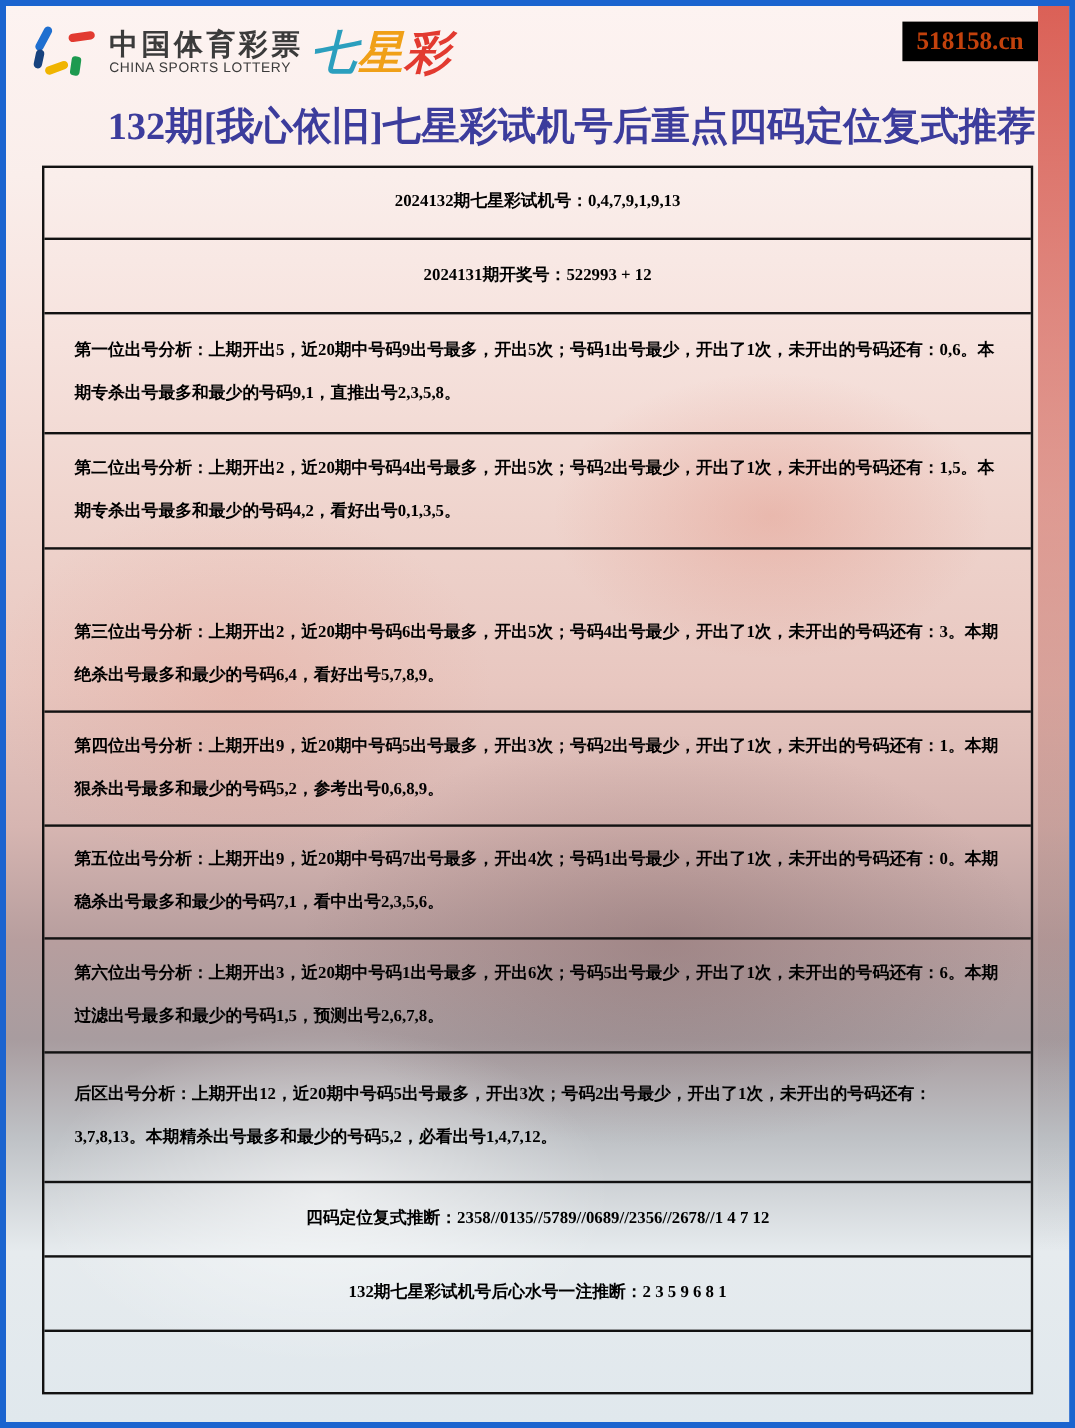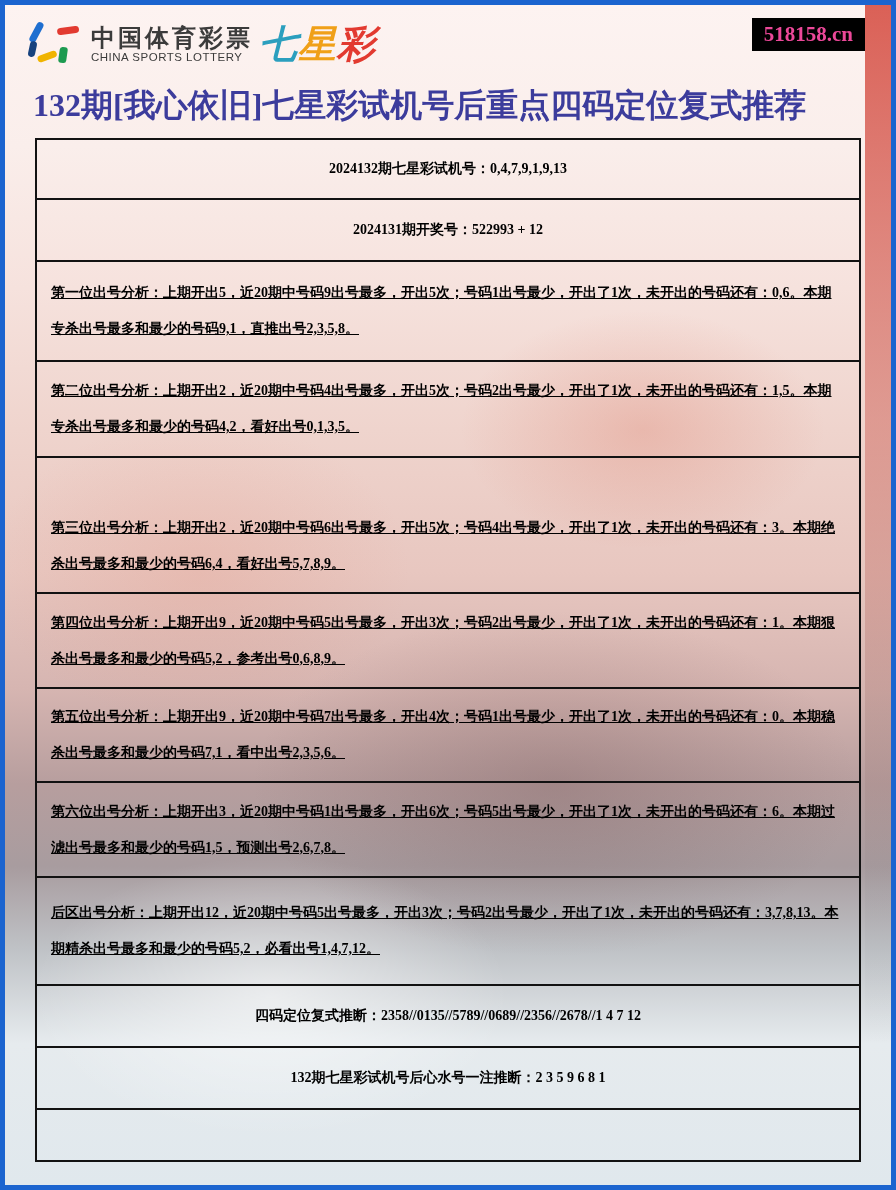--- a/index.html
+++ b/index.html
@@ -30,47 +30,47 @@
   }
   .brand{display:flex;align-items:center;}
   .brand-icon{width:56px;height:50px;flex:0 0 auto;}
   .brand-text{margin-left:8px;font-family:"Liberation Sans","DejaVu Sans",sans-serif;color:#3b3b3b;}
   .brand-cn{font-size:24px;font-weight:bold;letter-spacing:3px;line-height:26px;}
   .brand-en{font-size:11.5px;font-weight:normal;letter-spacing:0.5px;line-height:13px;}
   .product{margin-left:6px;font-family:"Liberation Sans","DejaVu Sans",sans-serif;font-weight:bold;font-size:38px;font-style:italic;letter-spacing:1px;white-space:nowrap;}
   .p1{color:#2b9fbe;} .p2{color:#f0a018;} .p3{color:#e23a30;}
   .badge{
     position:absolute;top:13px;right:26px;
-    background:#000;color:#ec4899;
+    background:#000;color:#c2410c;
     font-family:"Liberation Serif","DejaVu Serif",serif;
     font-weight:bold;font-size:21px;
     padding:5px 12px 6px 12px;line-height:22px;
   }
   .title{
     margin:0;padding:8px 28px 0 28px;
     font-size:32px;font-weight:bold;
     color:#3c3c9c;
-    white-space:nowrap;text-align:left;
+    white-space:nowrap;text-align:right;
     letter-spacing:0px;line-height:44px;
   }
   .board{
     position:absolute;left:30px;right:30px;top:133px;
     border:2px solid #121212;
     background:transparent;
   }
   .row{
     box-sizing:border-box;
     border-bottom:2px solid #121212;
     display:flex;align-items:center;
     color:#000;font-weight:bold;
     font-size:14px;line-height:36px;
   }
   .row:last-child{border-bottom:none;}
   .row.center{justify-content:center;text-align:center;padding:2px 10px;}
-  .row.left{justify-content:center;text-align:left;padding:2px 14px;text-decoration:underline;}
+  .row.left{justify-content:center;text-align:left;padding:2px 25px;}
   .r-h62{min-height:60px;} .r-h64{min-height:62px;}
   .r-a1{min-height:100px;} .r-a2{min-height:96px;} .r-a3{min-height:94px;margin-top:42px;}
   .r-a4{min-height:95px;} .r-a5{min-height:94px;} .r-a6{min-height:95px;}
   .r-a7{min-height:108px;}
   .r-h52{min-height:50px;}
 </style>
 </head>
 <body>
 
 <div class="page">

